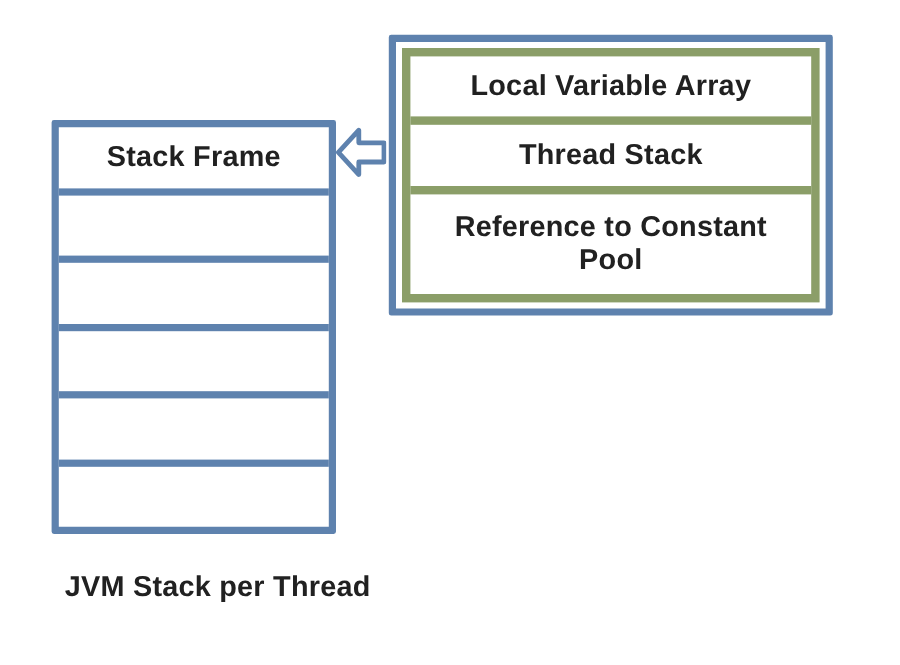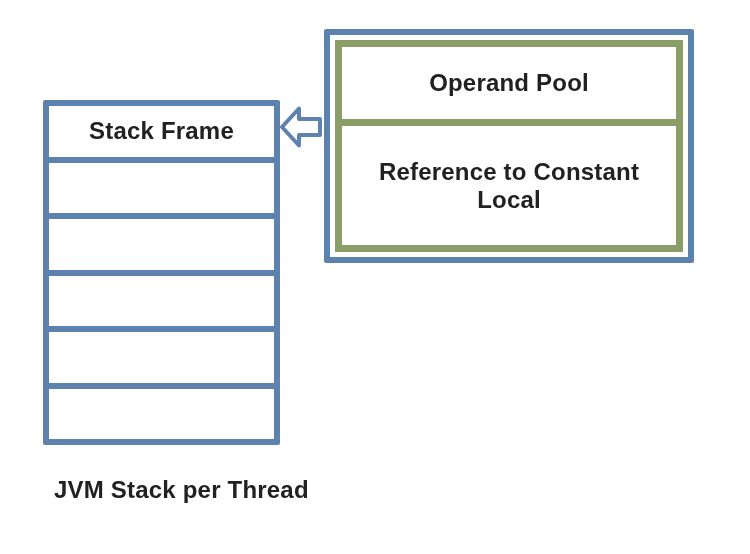--- a/index.html
+++ b/index.html
@@ -131,21 +131,24 @@
 
   <div class="arrow-wrap">
     <svg width="42" height="50" viewBox="0 0 42 50" xmlns="http://www.w3.org/2000/svg">
       <path d="M2 25 L19 6.5 L19 17 L40 17 L40 33 L19 33 L19 43.5 Z" fill="#ffffff" stroke="#5e82ae" stroke-width="4" stroke-linejoin="round"></path>
     </svg>
   </div>
 
   <div class="detail-box">
     <div class="detail-inner">
       <div class="detail-cell">
-        <span class="cell-text">Operand Pool</span>
+        <span class="cell-text">Local Variable Array</span>
       </div>
       <div class="detail-cell">
-        <span class="cell-text">Reference to Constant Local</span>
+        <span class="cell-text">Thread Stack</span>
+      </div>
+      <div class="detail-cell">
+        <span class="cell-text">Reference to Constant Pool</span>
       </div>
     </div>
   </div>
 
 </div>
 
 </body></html>

